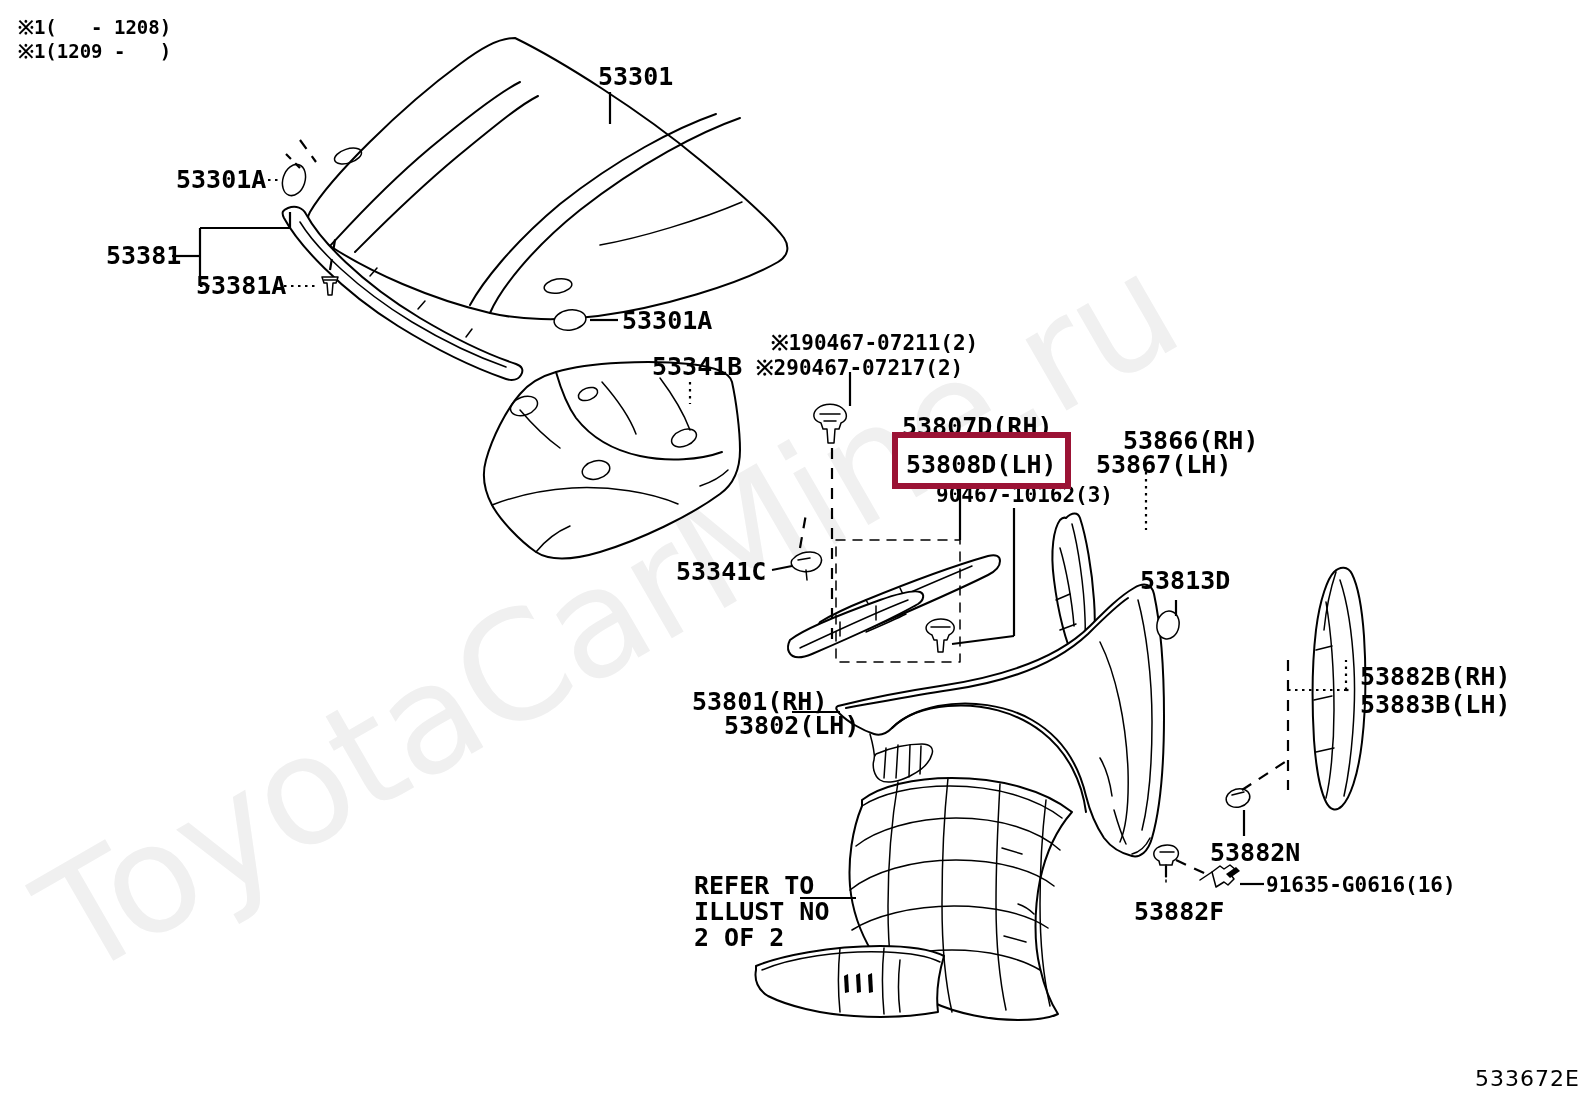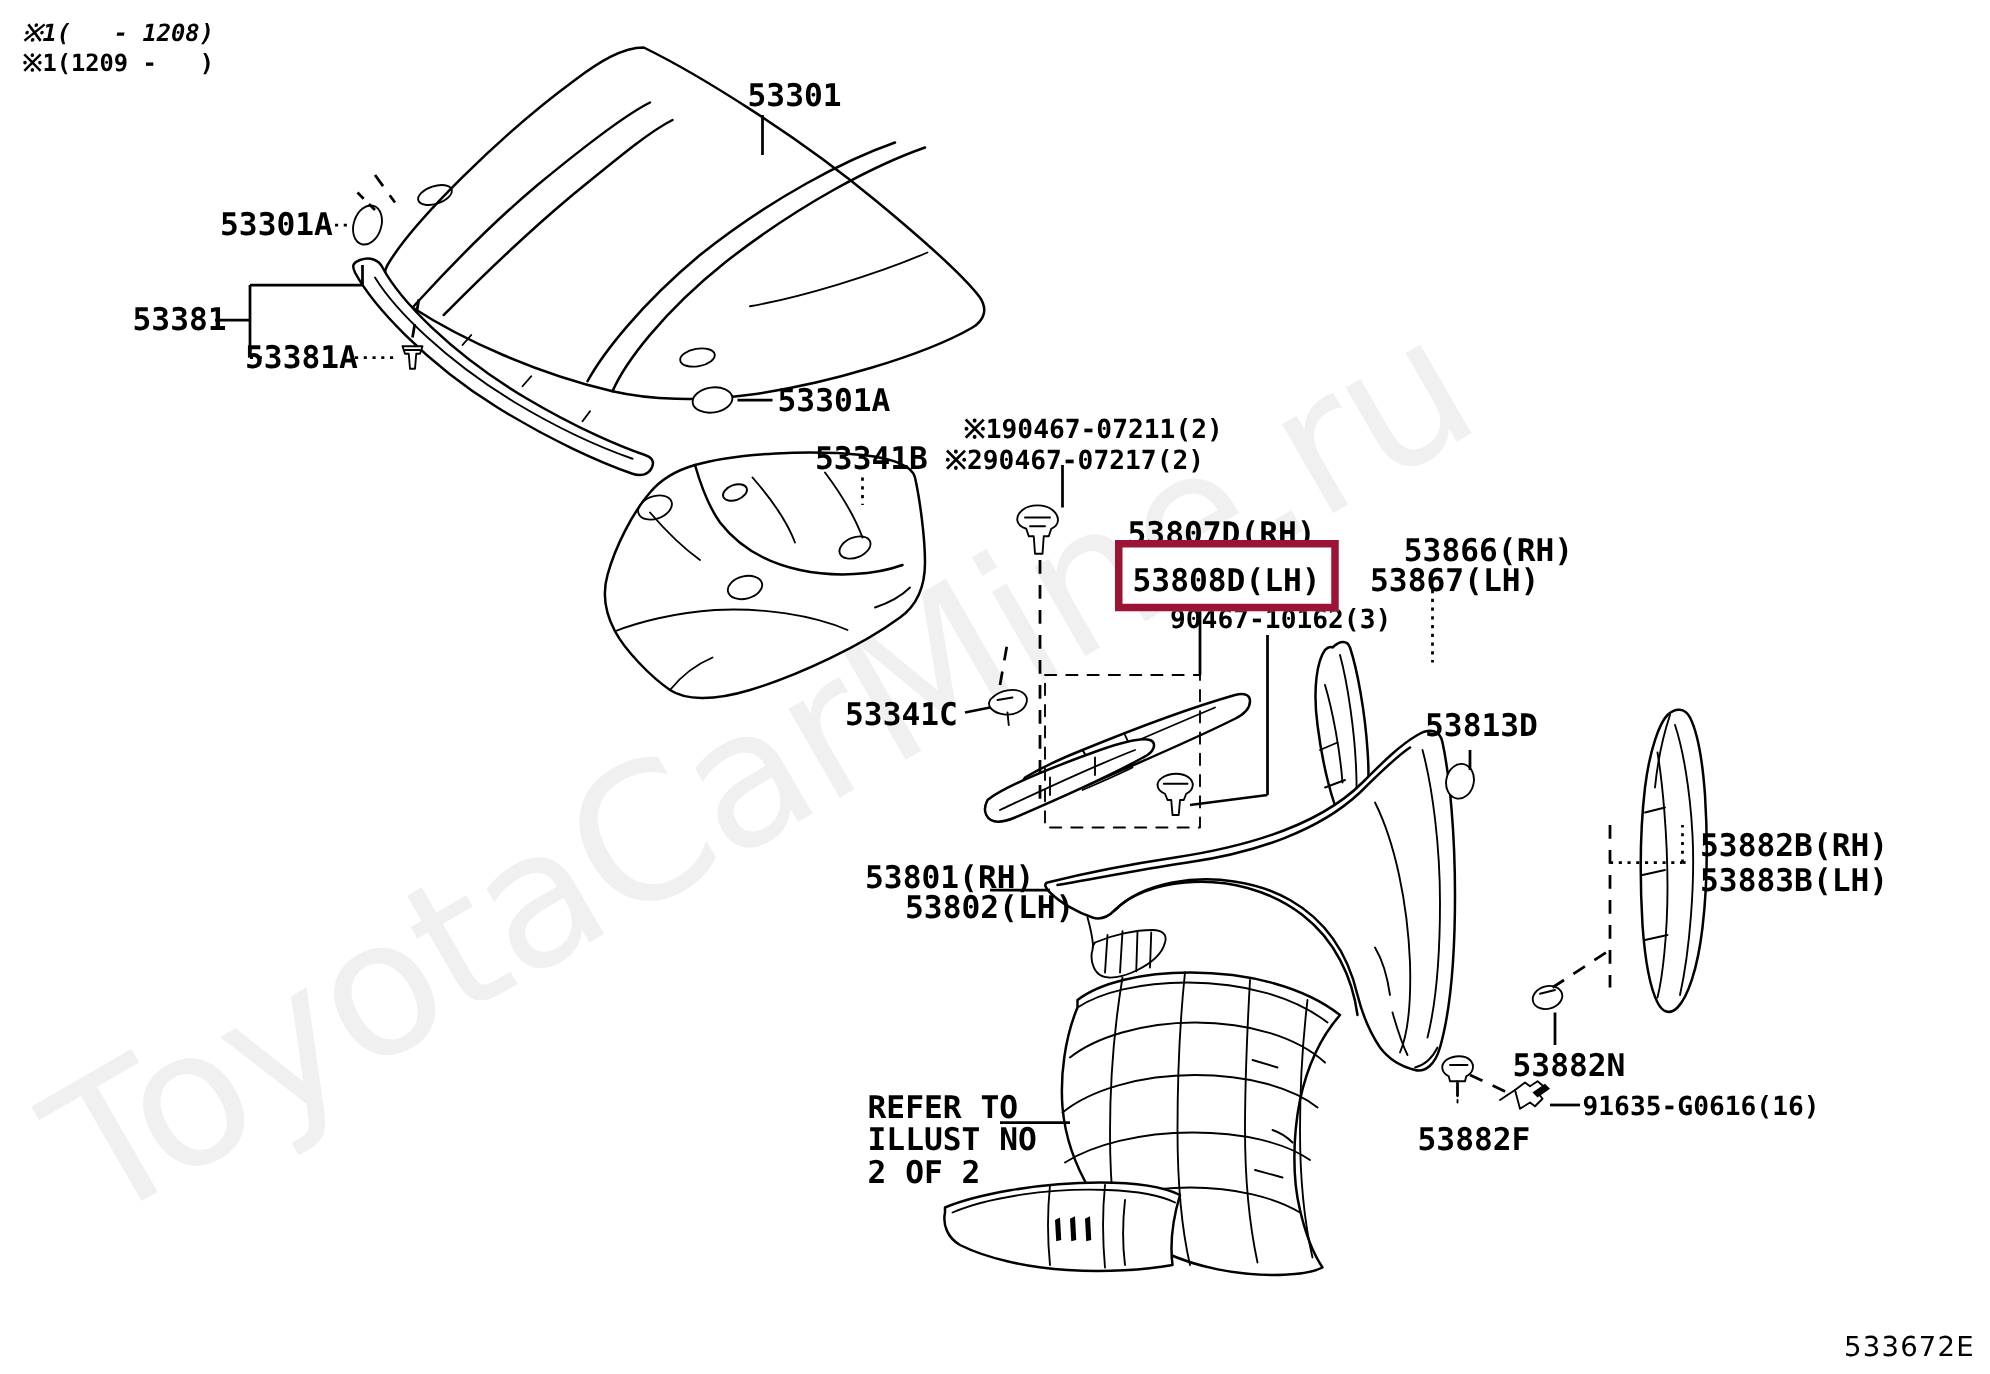--- a/index.html
+++ b/index.html
@@ -464,21 +464,21 @@
     <path class="dashed" d="M1166,866 L1166,886"></path>
     <path class="dashed" d="M1176,860 L1206,874"></path>
 
     <path class="solid" d="M1240,884 L1264,884"></path>
 
     <path class="solid" d="M800,898 L856,898"></path>
 
     <path class="dashed" d="M1242,790 L1288,760"></path>
   </svg>
 
-  <div class="lbl note" style="left:18px; top:16px;font-style:italic;"><span>※1</span><span>(   - 1208)</span></div>
+  <div class="lbl note" style="left:18px; top:16px;"><span>※1</span><span>(   - 1208)</span></div>
   <div class="lbl note" style="left:18px; top:40px;text-align:center;"><span>※1</span><span>(1209 -   )</span></div>
 
   <div class="lbl" style="left:582px; top:62px;margin-left:16px;">53301</div>
 
   <div class="lbl" style="left:176px; top:165px;">53301A</div>
 
   <div class="lbl" style="left:622px; top:306px;">53301A</div>
 
   <div class="lbl" style="left:106px; top:241px;">53381</div>
 

